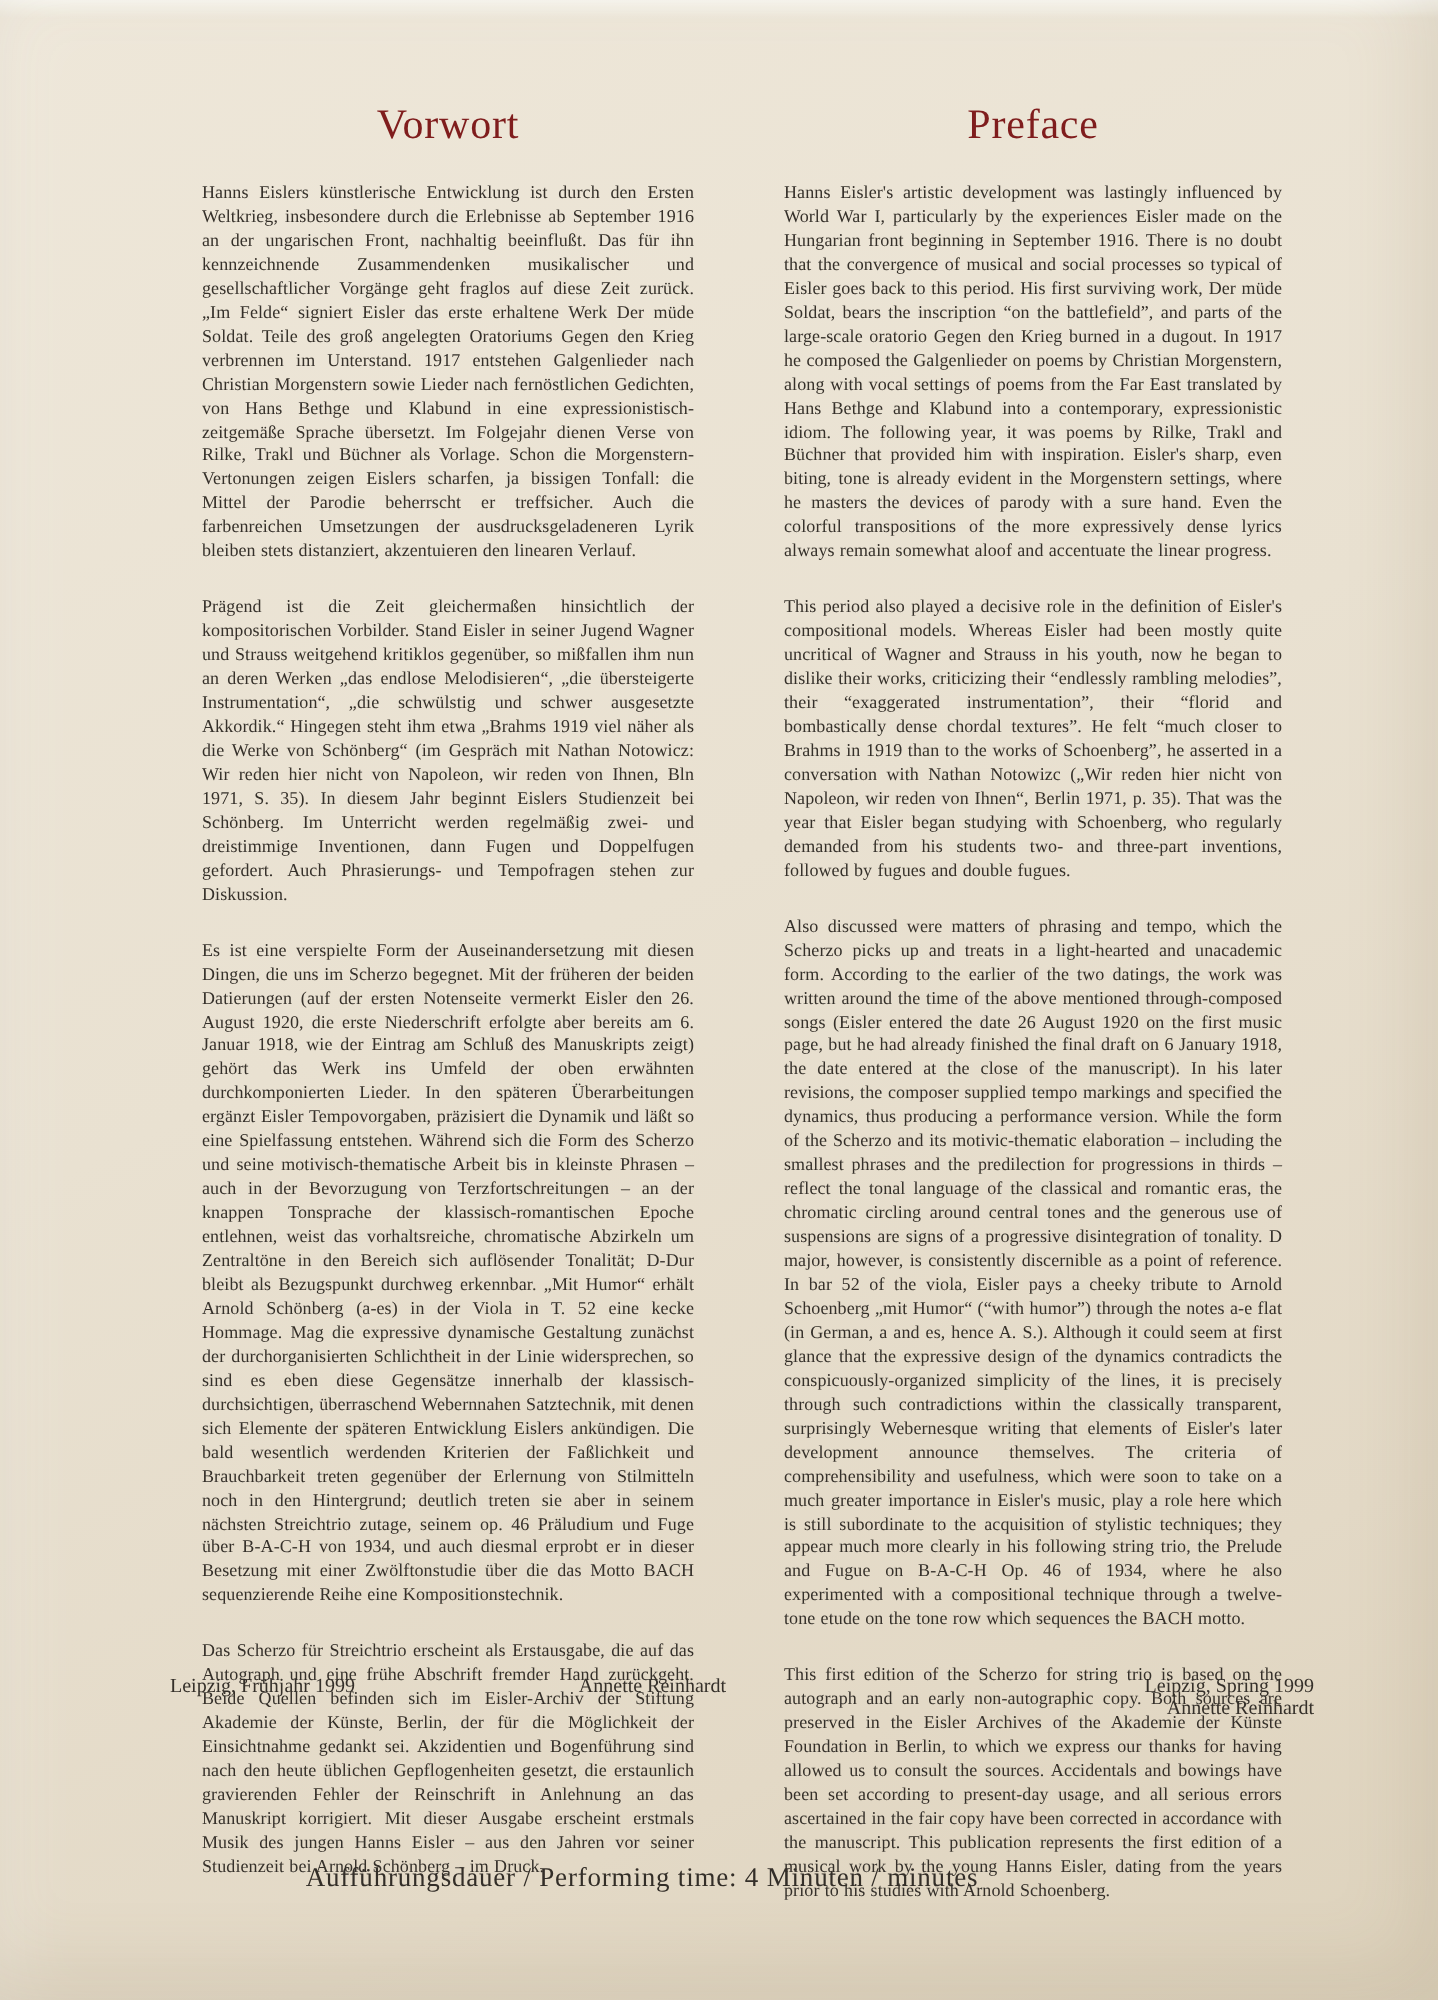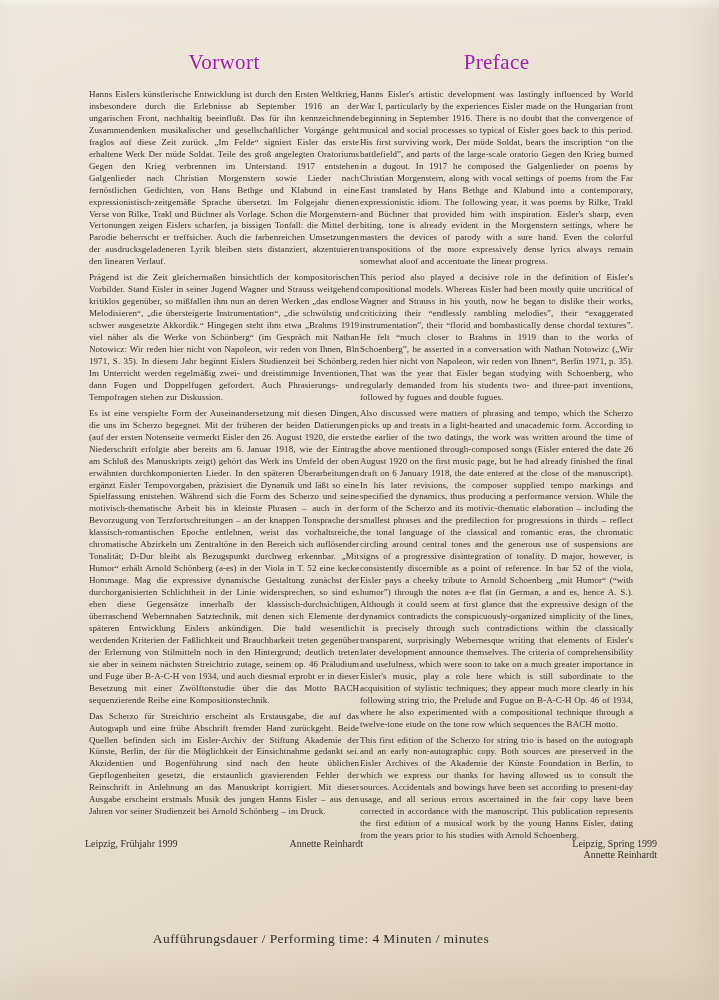--- a/index.html
+++ b/index.html
@@ -14,28 +14,28 @@
     background: linear-gradient(180deg, #f8f6ef 0%, #f1ede1 60%, rgba(238,231,217,0) 100%);
   }
   .paper-vignette {
     position: absolute; inset: 0; pointer-events: none;
     box-shadow: inset -10px -14px 38px rgba(125,105,70,0.14), inset 14px 6px 30px rgba(255,255,255,0.20);
   }
   .column {
     position: absolute; top: 50px;
   }
   .column-german { left: 85px;  width: 278px; }
-  .column-english { left: 356px; width: 281px; }
+  .column-english { left: 376px; width: 281px; }
   .col-title {
     text-align: center; font-size: 21px; line-height: 25px;
-    color: #a21caf; letter-spacing: 0.4px;
+    color: #7f1d1d; letter-spacing: 0.4px;
   }
   .col-body { margin-top: 14px; }
   .col-body p.body-para {
-    margin: 4px; font-size: 9px; line-height: 11.95px;
+    margin: 16px; font-size: 9px; line-height: 11.95px;
     text-align: justify; letter-spacing: 0.05px;
     word-spacing: 0.3px;
   }
   .col-body .it { }
   .signature-row {
     position: absolute; top: 838px; display: flex;
     justify-content: space-between; align-items: flex-end;
     font-size: 10px; color: #35302a;
   }
   .signature-row.german { left: 85px; width: 278px; }

